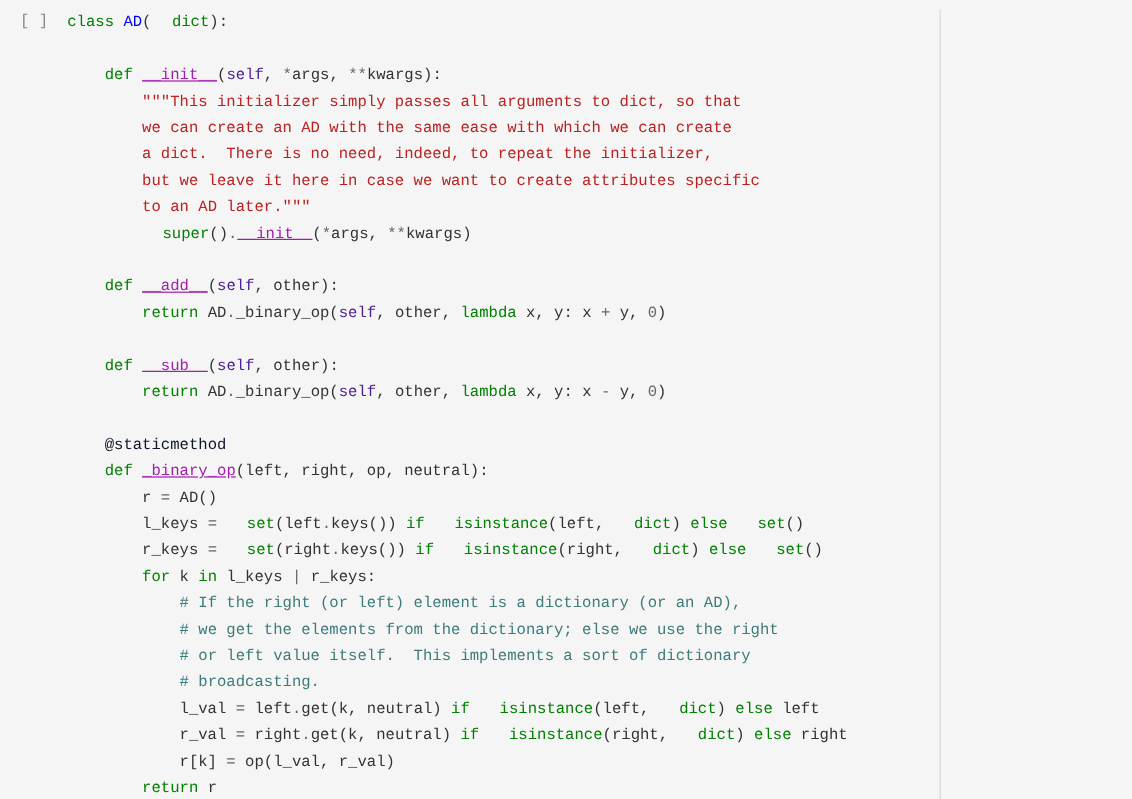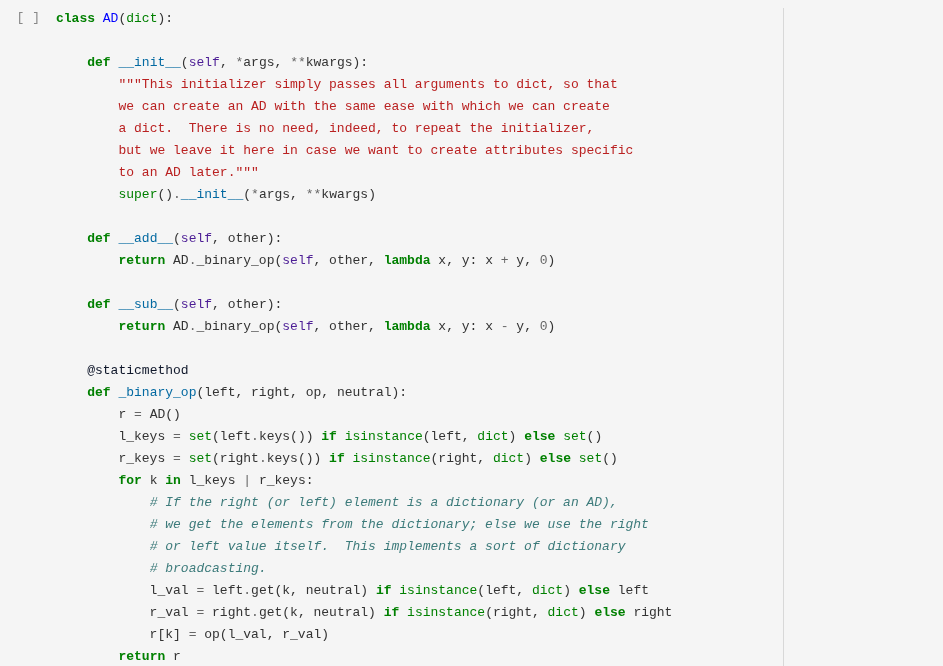--- a/index.html
+++ b/index.html
@@ -40,26 +40,26 @@
     padding-left: 6px;
   }
   .divider {
     position: absolute;
     top: 0;
     bottom: 0;
     right: 155px;
     width: 1px;
     background: #d8d8d8;
   }
-  .k  { color: #008000; font-weight: bold; }  
+  .k  { color: #008000; font-weight: normal; }  
   .nc { color: #0000ff; }                     
-  .fn { color: #0369a1; }                     
-  .bi { color: #008000; }                     
+  .fn { color: #a21caf; text-decoration: underline; }                     
+  .bi { color: #008000; margin-left: 17px; }                     
   .s  { color: #ba2121; }                     
-  .c  { color: #3d7b7b; font-style: italic; } 
+  .c  { color: #3d7b7b; } 
   .p  { color: #333; }                        
   .n  { color: #333; }                        
   .o  { color: #666; }                        
   .dec{ color: #0f172a; }                     
   .num{ color: #666; }
   .self{ color: #4c1d95; }
 </style>
 </head>
 <body>
 

